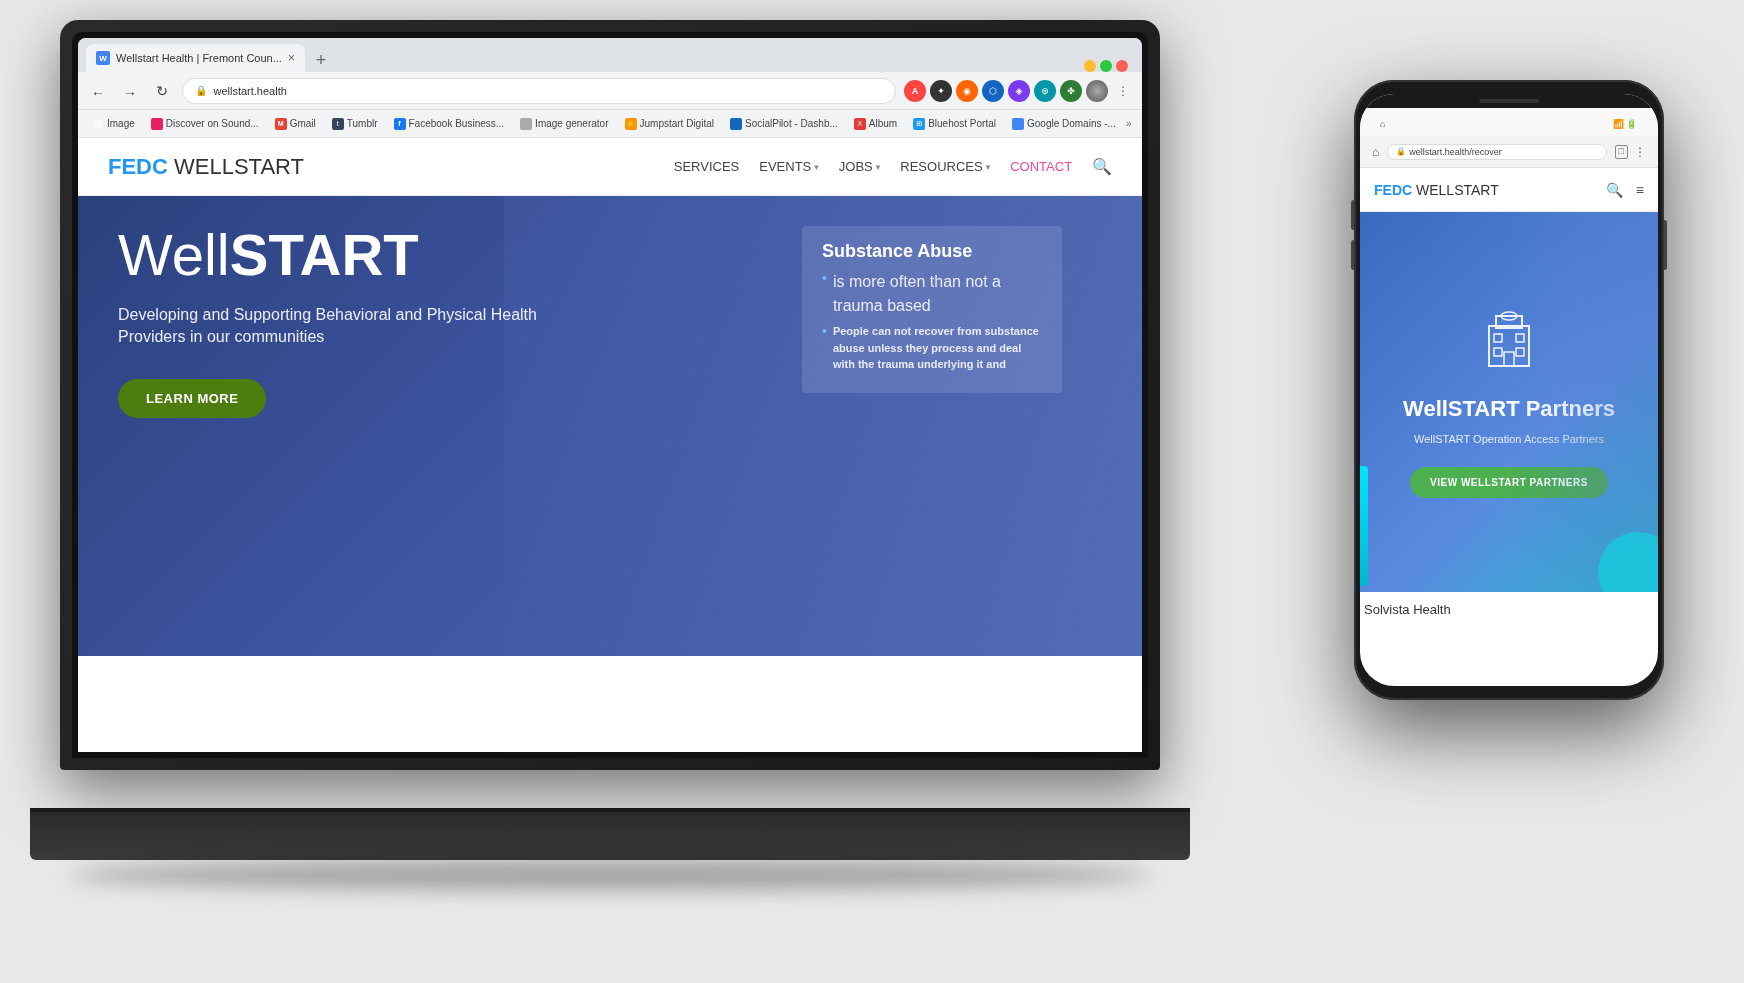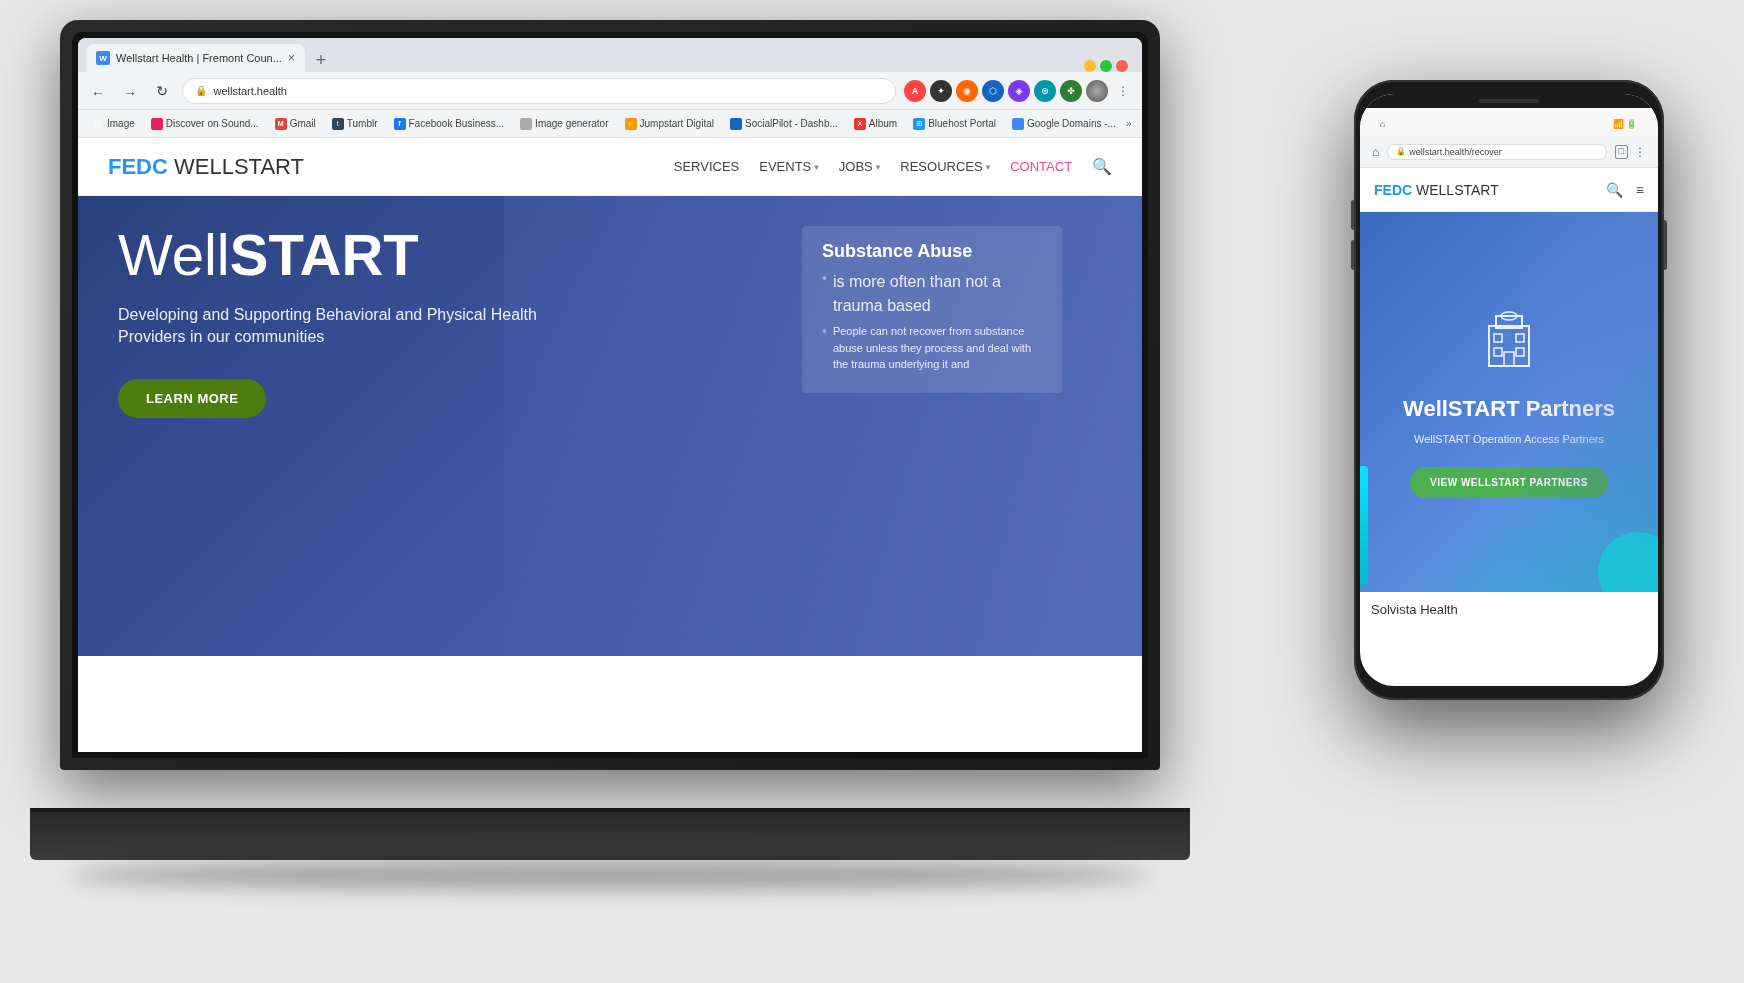--- a/index.html
+++ b/index.html
@@ -538,21 +538,21 @@
       position: absolute;
       right: 0;
       top: 0;
       bottom: 0;
       width: 50%;
       background: linear-gradient(90deg, transparent 0%, rgba(80,120,200,0.4) 100%);
     }
 
     
     .phone-bottom {
-      padding: 10px 11px;
+      padding: 10px 4px;
       background: white;
     }
     .phone-bottom-text {
       font-size: 13px;
       color: #333;
       font-weight: 500;
     }
 
     
     .phone-cyan-accent {
@@ -686,21 +686,21 @@
           <div class="hero-section">
             <div class="hero-bg"></div>
             <div class="hero-slide-bg"></div>
 
             <div class="hero-slide-content">
               <div class="hero-slide-title">Substance Abuse</div>
               <div class="hero-slide-bullet">
                 <span style="color:rgba(255,255,255,0.85);font-size:16px;line-height:1.5;">is more often than not a trauma based</span>
               </div>
               <div class="hero-slide-bullet">
-                <span style="color:rgba(255,255,255,0.85);font-size:11px;line-height:1.5;">People can not recover from substance abuse unless they process and deal with the trauma underlying it and</span>
+                <span style="color:rgba(255,255,255,0.85);font-size:11px;line-height:1.5;font-weight:bold;">People can not recover from substance abuse unless they process and deal with the trauma underlying it and</span>
               </div>
             </div>
 
             <div class="hero-text">
               <div class="hero-title">
                 <span>Well</span><strong>START</strong>
               </div>
               <div class="hero-subtitle2">Developing and Supporting Behavioral and Physical Health Providers in our communities</div>
               <button class="learn-more-btn">LEARN MORE</button>
             </div>

